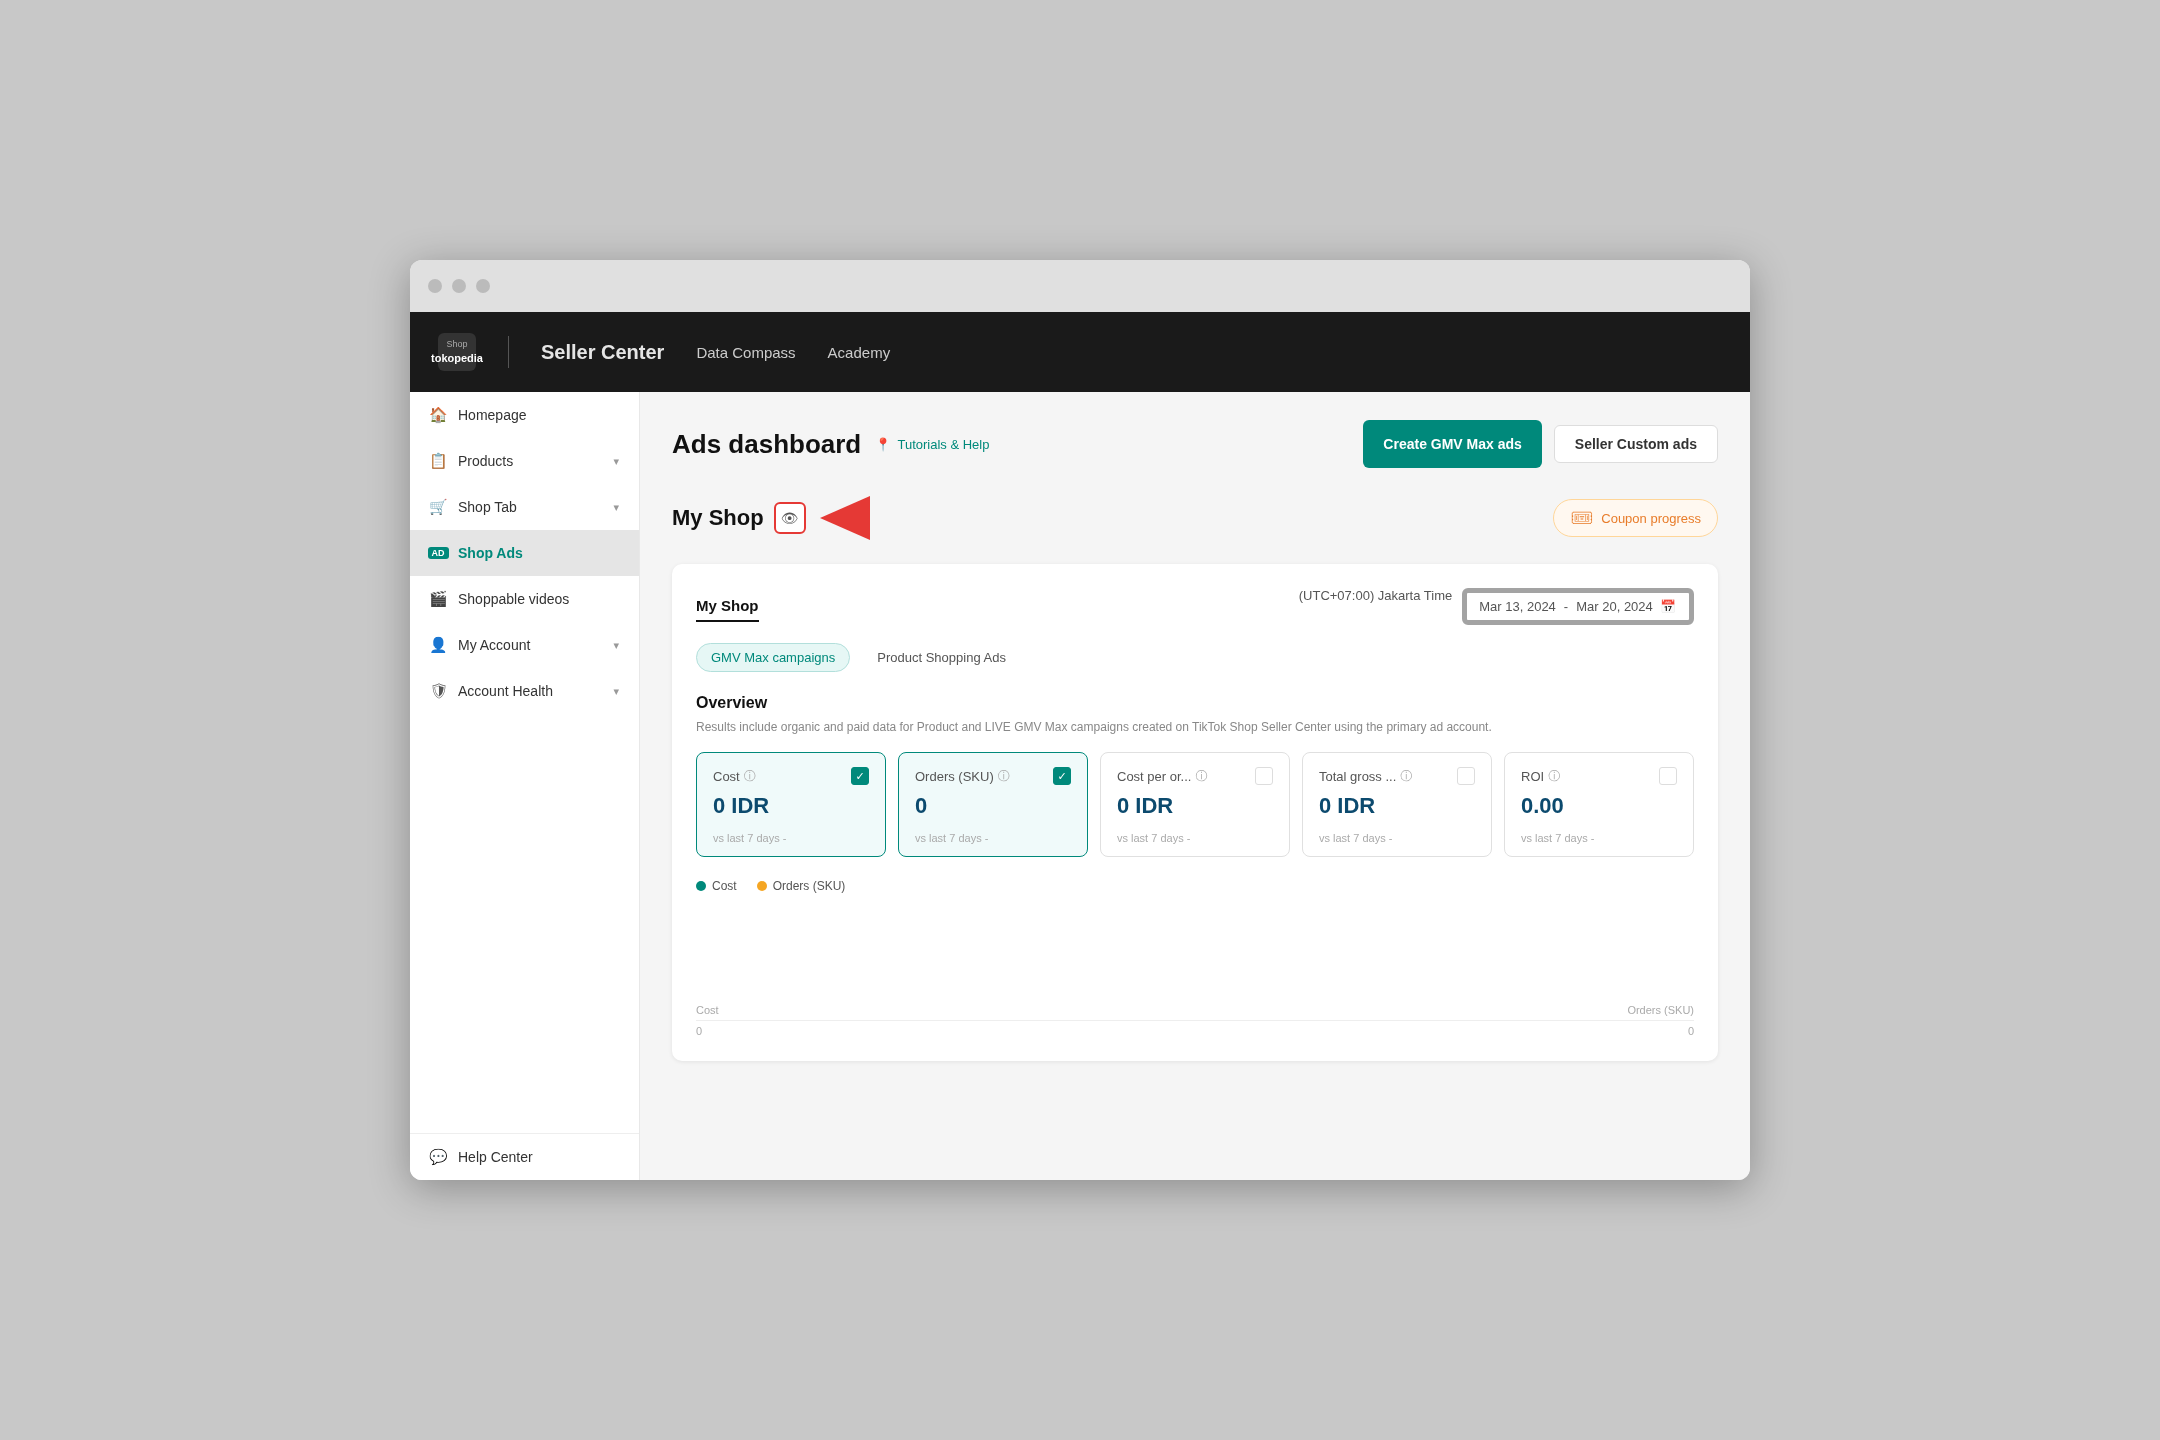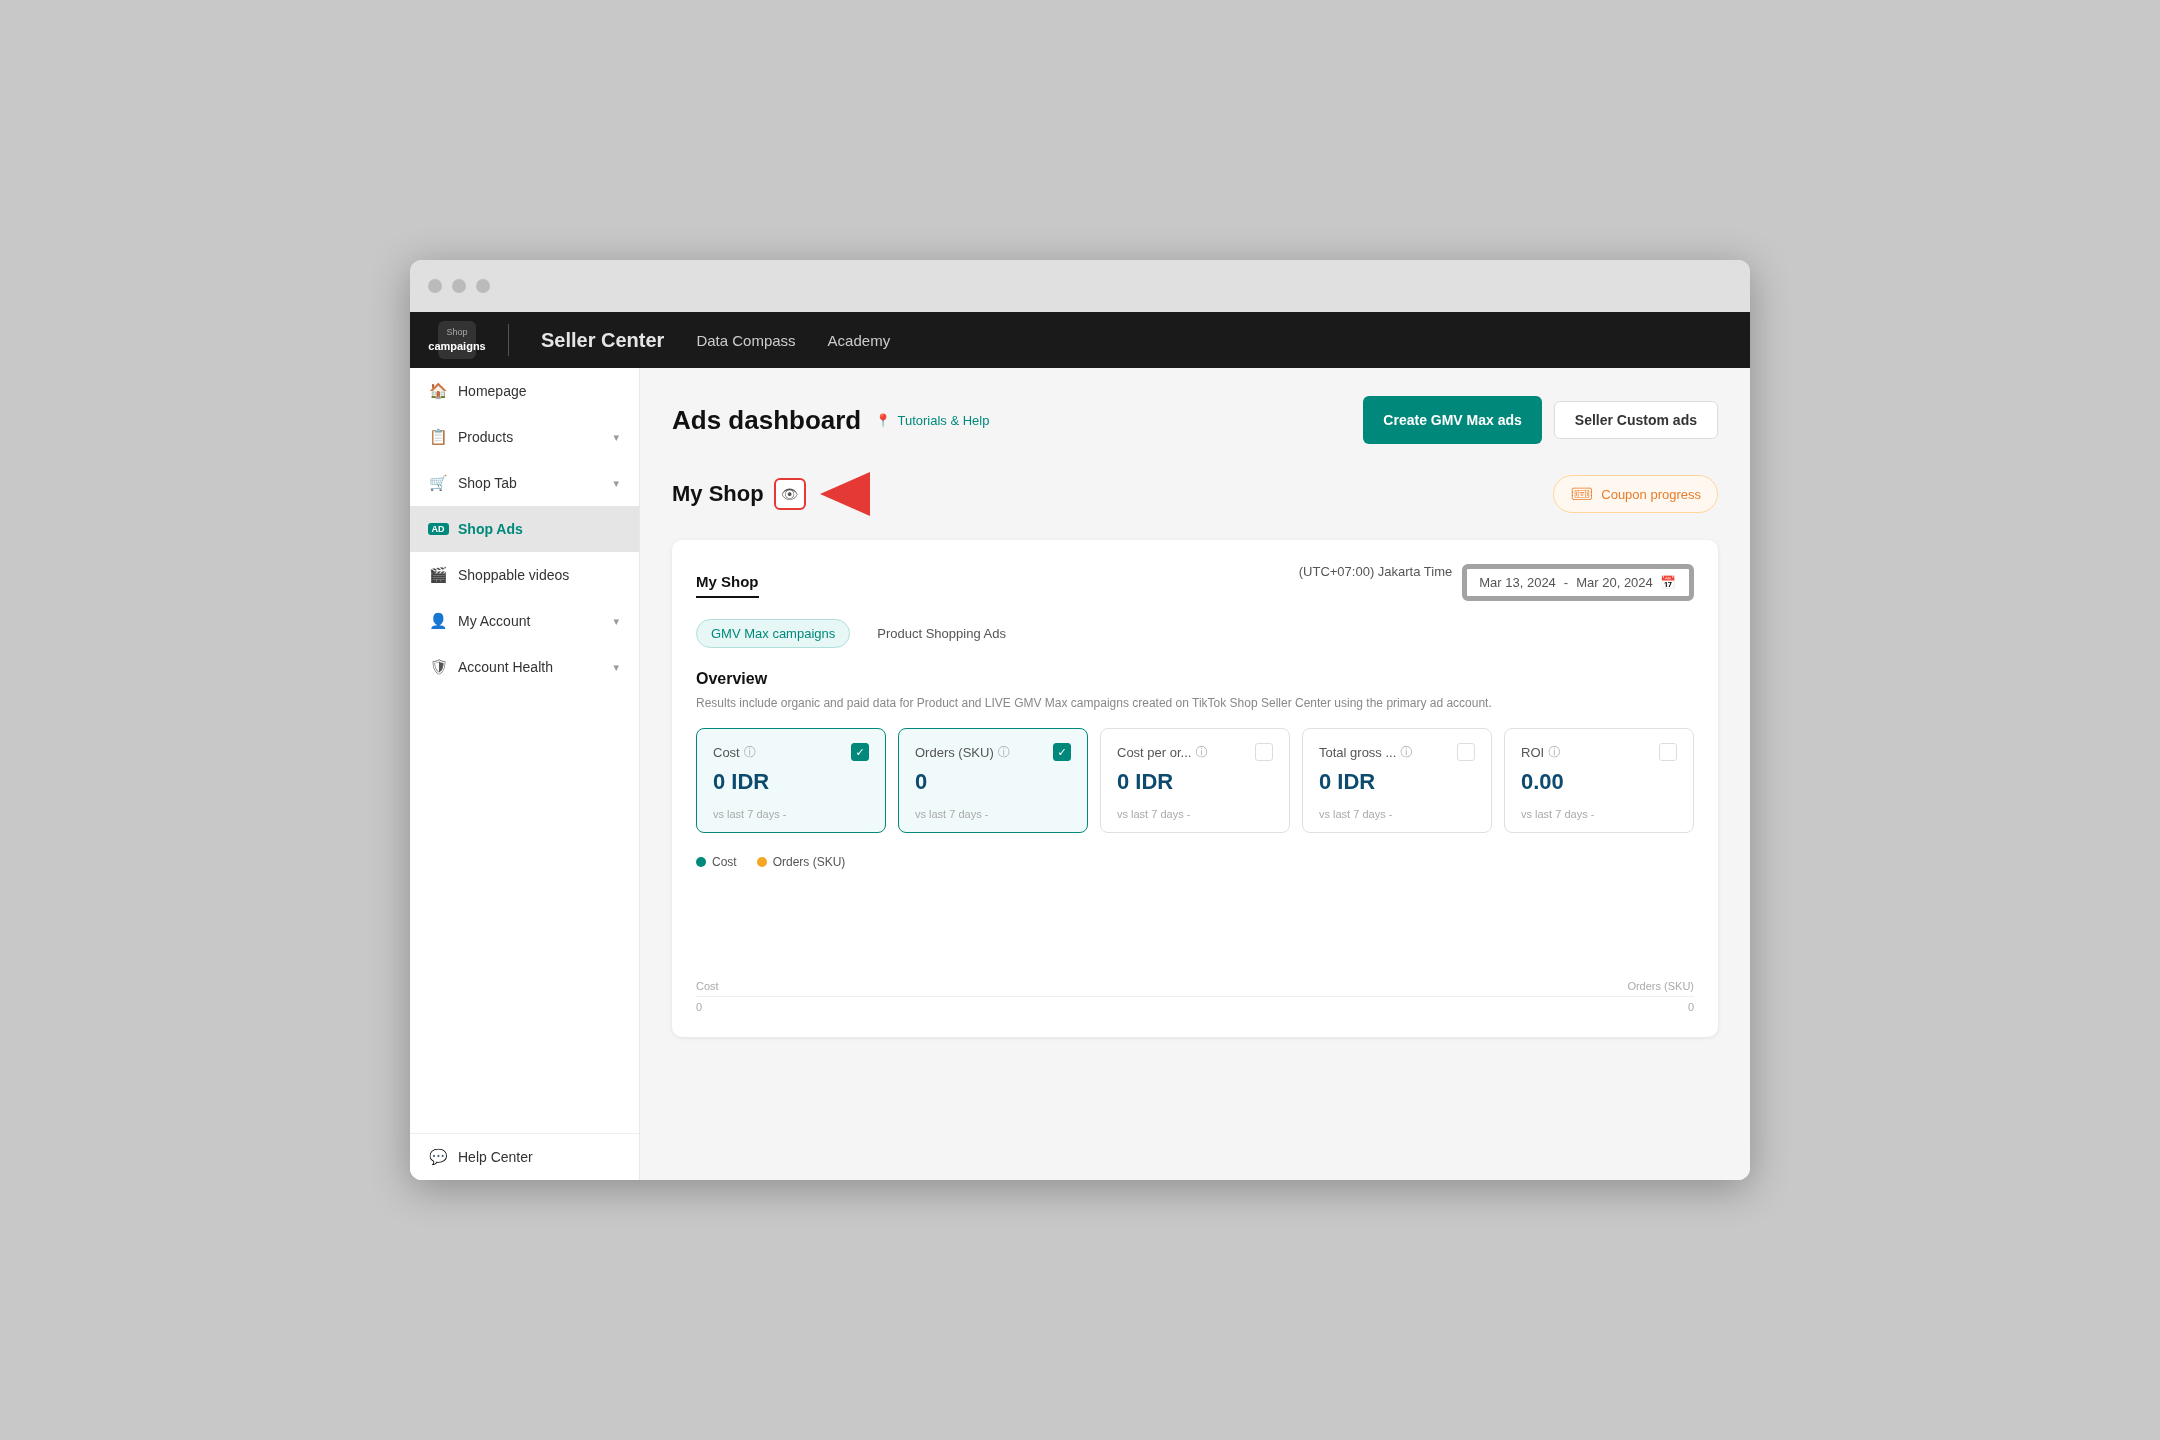--- a/index.html
+++ b/index.html
@@ -32,21 +32,21 @@
       flex-shrink: 0;
     }
     .traffic-light {
       width: 14px; height: 14px;
       border-radius: 50%;
       background: #bbb;
     }
     
     .topnav {
       background: #1a1a1a;
-      height: 56px;
+      height: 80px;
       display: flex;
       align-items: center;
       padding: 0 28px;
       gap: 32px;
       flex-shrink: 0;
     }
     .brand {
       display: flex;
       align-items: center;
       gap: 10px;
@@ -429,21 +429,21 @@
   <div class="titlebar">
     <div class="traffic-light"></div>
     <div class="traffic-light"></div>
     <div class="traffic-light"></div>
   </div>
 
   <div class="topnav">
     <div class="brand">
       <div class="brand-icon">
         <span class="shop-text">Shop</span>
-        <span class="brand-name">campaigns</span>
+        <span class="brand-name">tokopedia</span>
       </div>
     </div>
     <div class="topnav-divider"></div>
     <span class="seller-center-label">Seller Center</span>
     <span class="topnav-link">Data Compass</span>
     <span class="topnav-link">Academy</span>
   </div>
 
   <div class="main-layout">
 

